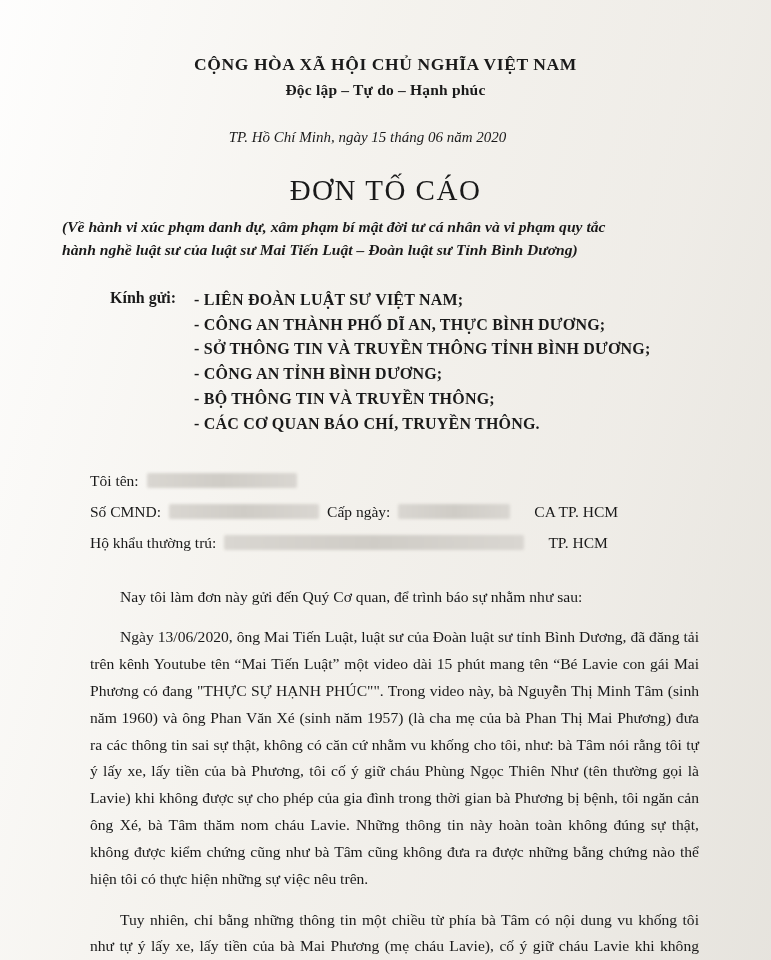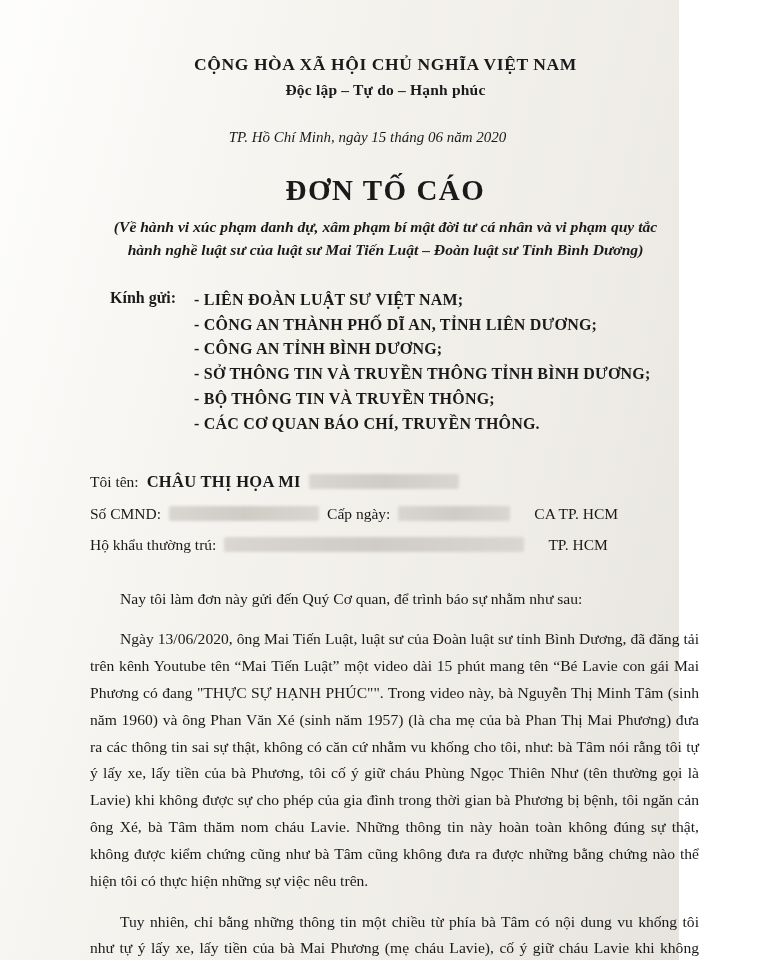--- a/index.html
+++ b/index.html
@@ -9,21 +9,21 @@
   }
   body {
     width: 771px;
     height: 960px;
     overflow: hidden;
     font-family: "Liberation Serif", "DejaVu Serif", serif;
     color: #1a1a1a;
   }
   #page {
     position: relative;
-    width: 679px;
+    width: 771px;
     height: 960px;
     background: #f7f5f1;
     background-image:
       linear-gradient(105deg, rgba(255,255,255,0.85) 0%, rgba(243,241,236,0.6) 38%, rgba(232,229,223,0.55) 72%, rgba(221,218,211,0.65) 100%);
     padding: 0;
     box-sizing: border-box;
   }
   .sheet {
     position: absolute;
     left: 0;
@@ -50,30 +50,30 @@
   }
   .place-date {
     font-size: 15px;
     font-style: italic;
     text-align: center;
     margin-top: 30px;
     padding-right: 36px;
   }
   .doc-title {
     font-size: 29px;
-    font-weight: bold;
+    font-weight: normal;
     text-align: center;
     letter-spacing: 1.5px;
     margin-top: 28px;
   }
   .doc-subtitle {
     font-size: 15.6px;
     font-style: italic;
     font-weight: bold;
-    text-align: center;
+    text-align: left;
     line-height: 1.5;
     margin-top: 8px;
     padding: 0 18px;
   }
 
   .recipients {
     margin-top: 26px;
     display: flex;
     padding-left: 66px;
   }
@@ -148,32 +148,31 @@
     <div class="doc-title">ĐƠN TỐ CÁO</div>
     <div class="doc-subtitle">
       <div>(Về hành vi xúc phạm danh dự, xâm phạm bí mật đời tư cá nhân và vi phạm quy tắc</div>
       <div>hành nghề luật sư của luật sư Mai Tiến Luật – Đoàn luật sư Tỉnh Bình Dương)</div>
     </div>
 
     <div class="recipients">
       <div class="recipients-label">Kính gửi:</div>
       <div class="recipients-list">
         <div class="recipient-item">- LIÊN ĐOÀN LUẬT SƯ VIỆT NAM;</div>
-        <div class="recipient-item">- CÔNG AN THÀNH PHỐ DĨ AN, TỈNH LIÊN DƯƠNG;</div>
+        <div class="recipient-item">- CÔNG AN THÀNH PHỐ DĨ AN, THỰC BÌNH DƯƠNG;</div>
+        <div class="recipient-item">- SỞ THÔNG TIN VÀ TRUYỀN THÔNG TỈNH BÌNH DƯƠNG;</div>
         <div class="recipient-item">- CÔNG AN TỈNH BÌNH DƯƠNG;</div>
-        <div class="recipient-item">- SỞ THÔNG TIN VÀ TRUYỀN THÔNG TỈNH BÌNH DƯƠNG;</div>
         <div class="recipient-item">- BỘ THÔNG TIN VÀ TRUYỀN THÔNG;</div>
         <div class="recipient-item">- CÁC CƠ QUAN BÁO CHÍ, TRUYỀN THÔNG.</div>
       </div>
     </div>
 
     <div class="field-block">
       <div class="field-row">
         <span class="field-label">Tôi tên:</span>
-        <span class="field-value-bold">CHÂU THỊ HỌA MI</span>
         <span class="redact w1"></span>
       </div>
       <div class="field-row">
         <span class="field-label">Số CMND:</span>
         <span class="redact w1"></span>
         <span class="field-label">Cấp ngày:</span>
         <span class="redact w2"></span>
         <span class="field-label tail">CA TP. HCM</span>
       </div>
       <div class="field-row">

